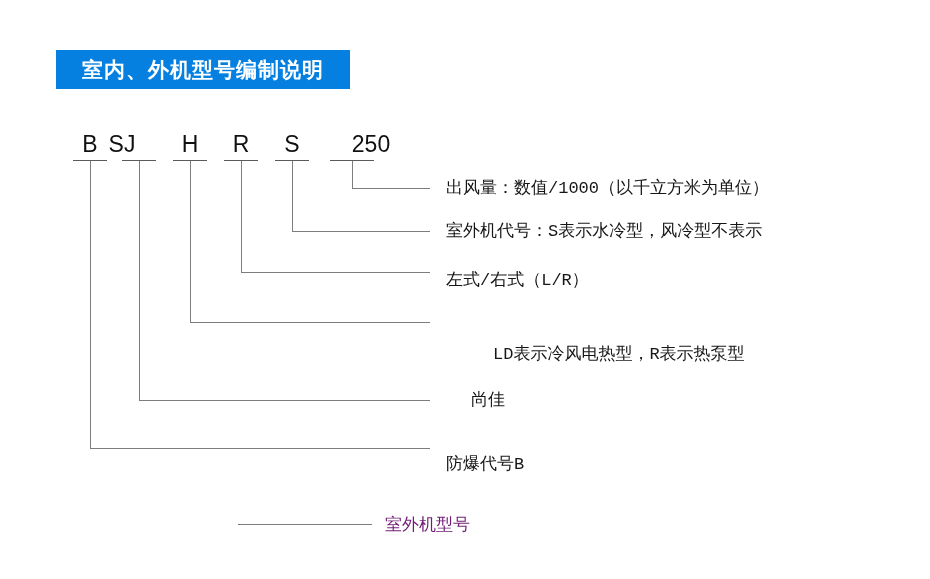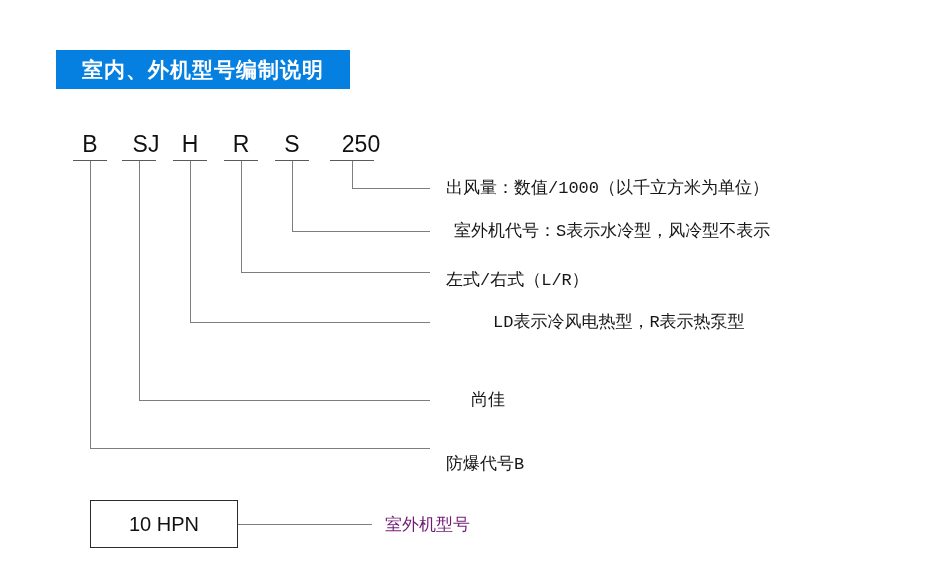--- a/index.html
+++ b/index.html
@@ -78,20 +78,21 @@
     left: 446px;
     font-size: 17px;
     color: #161616;
     line-height: 25px;
     white-space: nowrap;
     font-family: Liberation Mono, monospace;
   }
   .callout .cont {
     display: block;
     padding-left: 47px;
+    margin-top: 32px;
   }
 
   
   .model-box {
     position: absolute;
     left: 90px;
     top: 500px;
     width: 148px;
     height: 48px;
     border: 1px solid #2b2b2b;
@@ -121,55 +122,52 @@
 
 <div id="page">
 
   <div class="banner">
     <span class="banner-title">室内、外机型号编制说明</span>
   </div>
 
   <div id="tokens-layer">
       <div class="code-token" style="left: 90px;">B</div>
       <div class="underline" style="left: 90px; top: 160px; width: 34px;"></div>
-      <div class="code-token" style="left: 146px;">SJ</div>
+      <div class="code-token" style="left: 122px;">SJ</div>
       <div class="underline" style="left: 139px; top: 160px; width: 34px;"></div>
       <div class="code-token" style="left: 190px;">H</div>
       <div class="underline" style="left: 190px; top: 160px; width: 34px;"></div>
       <div class="code-token" style="left: 241px;">R</div>
       <div class="underline" style="left: 241px; top: 160px; width: 34px;"></div>
       <div class="code-token" style="left: 292px;">S</div>
       <div class="underline" style="left: 292px; top: 160px; width: 34px;"></div>
-      <div class="code-token" style="left: 361px; text-align: center;">250</div>
+      <div class="code-token" style="left: 371px; text-align: center;">250</div>
       <div class="underline" style="left: 352px; top: 160px; width: 44px;"></div>
     </div>
 
   <div id="lines-layer">
       <div class="vline" style="left: 352px; top: 161px; height: 27px;"></div>
       <div class="hline" style="left: 352px; top: 188px; width: 78px;"></div>
       <div class="vline" style="left: 292px; top: 161px; height: 70px;"></div>
       <div class="hline" style="left: 292px; top: 231px; width: 138px;"></div>
       <div class="vline" style="left: 241px; top: 161px; height: 111px;"></div>
       <div class="hline" style="left: 241px; top: 272px; width: 189px;"></div>
       <div class="vline" style="left: 190px; top: 161px; height: 161px;"></div>
       <div class="hline" style="left: 190px; top: 322px; width: 240px;"></div>
       <div class="vline" style="left: 139px; top: 161px; height: 239px;"></div>
       <div class="hline" style="left: 139px; top: 400px; width: 291px;"></div>
       <div class="vline" style="left: 90px; top: 161px; height: 287px;"></div>
       <div class="hline" style="left: 90px; top: 448px; width: 340px;"></div>
     </div>
 
   <div id="callouts-layer">
       <div class="callout" style="top: 176px;"><span>出风量：数值/1000（以千立方米为单位）</span></div>
-      <div class="callout" style="top: 219px; margin-left: 8px;"><span>室外机代号：S表示水冷型，风冷型不表示</span></div>
+      <div class="callout" style="top: 219px;"><span>室外机代号：S表示水冷型，风冷型不表示</span></div>
       <div class="callout" style="top: 268px;"><span>左式/右式（L/R）</span></div>
       <div class="callout" style="top: 310px;"><span class="cont">LD表示冷风电热型，R表示热泵型</span></div>
       <div class="callout" style="top: 388px; margin-left: 25px;"><span>尚佳</span></div>
       <div class="callout" style="top: 452px;"><span>防爆代号B</span></div>
     </div>
 
-  <div class="model-box">
-    <span class="model-box-text">10 HPN</span>
-  </div>
   <div id="outdoor-connector" class="hline" style="left: 238px; top: 524px; width: 134px;"></div>
   <div class="model-label">室外机型号</div>
 
 </div>
 
 </body></html>

